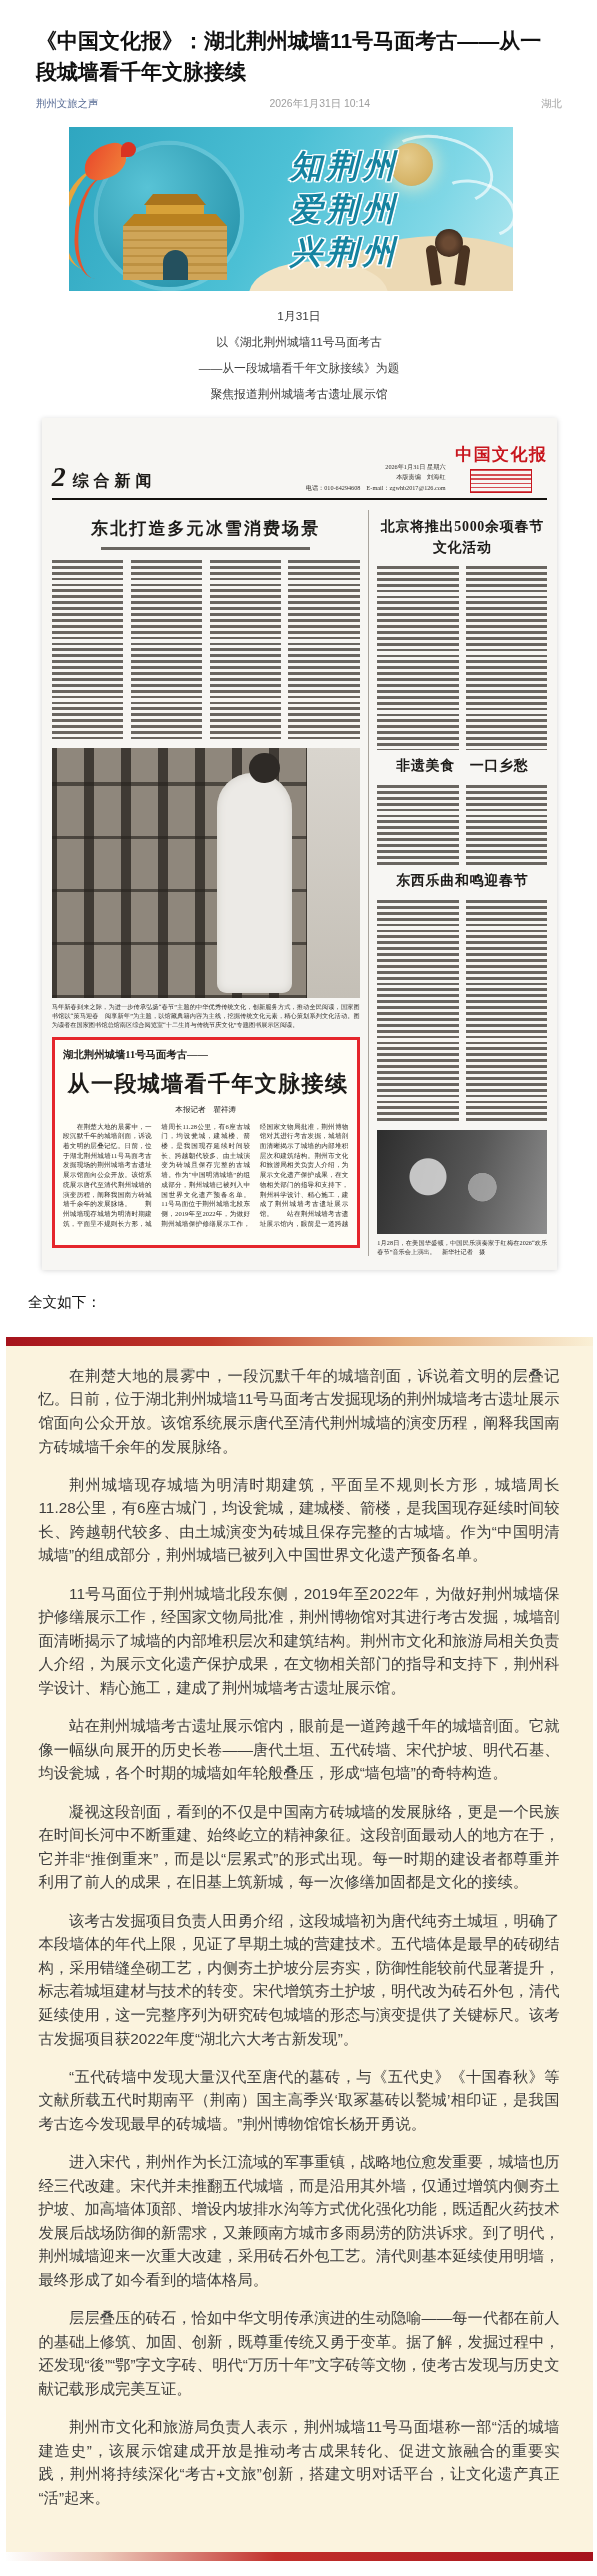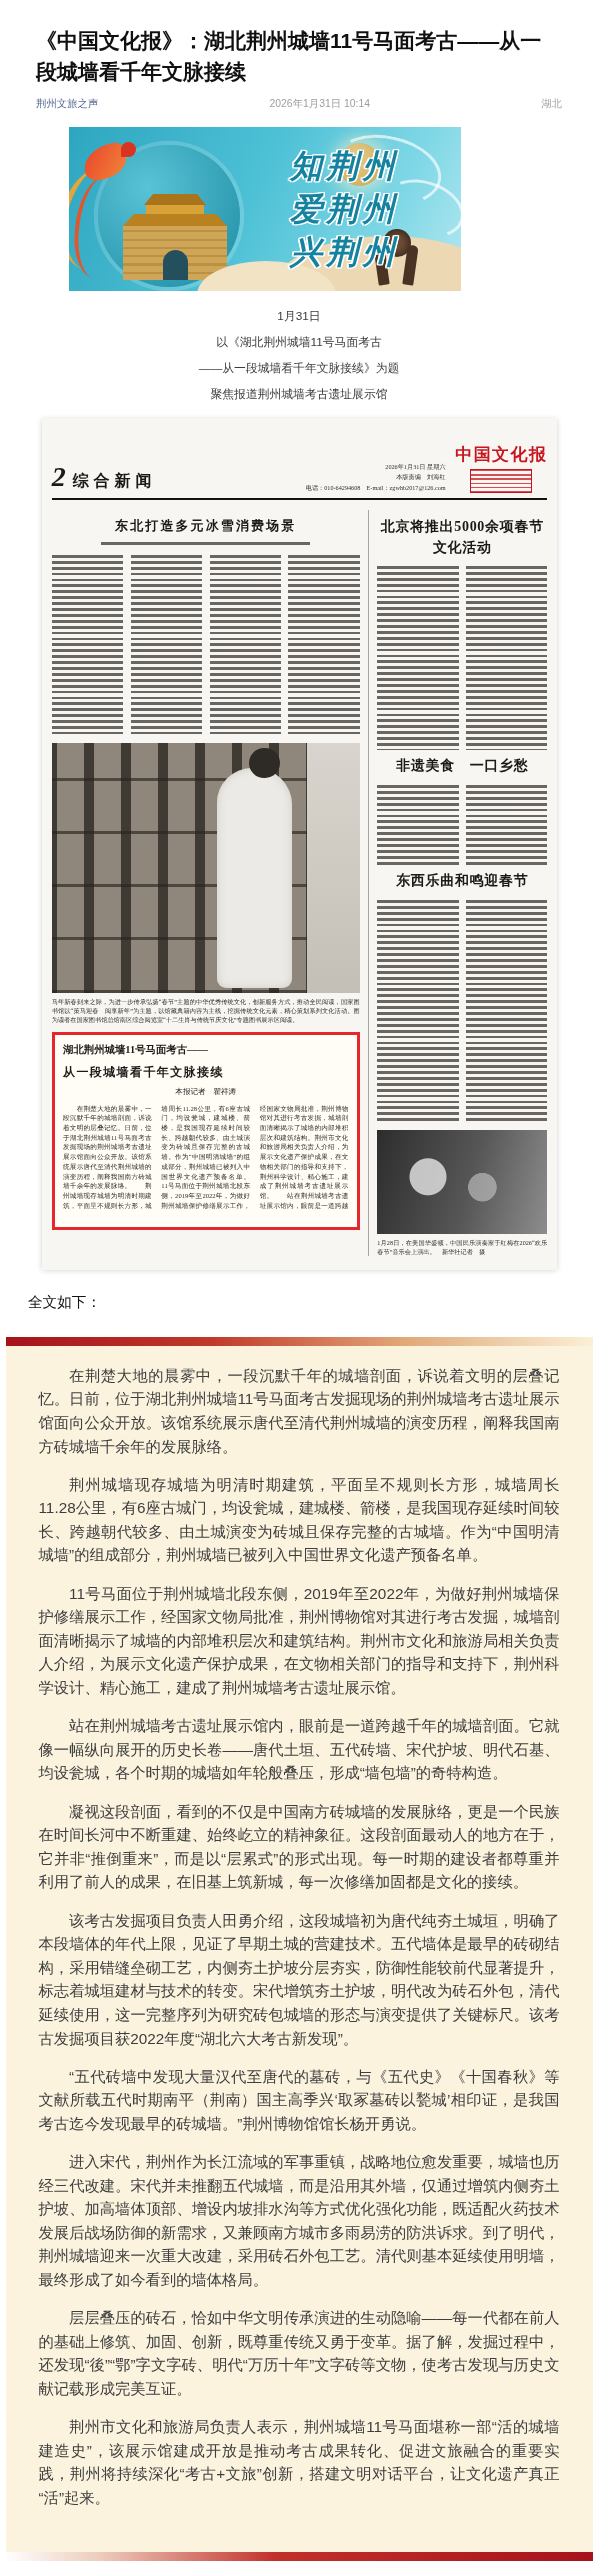--- a/index.html
+++ b/index.html
@@ -6,21 +6,21 @@
   body{width:598px;font-family:"Liberation Sans","DejaVu Sans",sans-serif;color:#222;}
   .serif{font-family:"Liberation Serif","DejaVu Serif",serif;}
 
   
   .page-title{margin:25px 36px 0;font-size:21px;line-height:31px;font-weight:700;color:#101010;}
   .meta-row{margin:10.4px 36px 0;font-size:10.4px;display:flex;gap:8.3px;align-items:center;justify-content:space-between;}
   .meta-account{color:#576b95;}
   .meta-gray{color:#9e9e9e;}
 
   
-  .banner{position:relative;margin:15.3px 0 0 69px;width:392px;height:164px;overflow:hidden;
+  .banner{position:relative;margin:15.3px 0 0 69px;width:444px;height:164px;overflow:hidden;
     background:linear-gradient(115deg,#2fa6c0 0%,#4cc0d5 45%,#7fd7e6 78%,#b3e8f0 100%);}
   .b-circle{position:absolute;left:29px;top:18px;width:142px;height:142px;border-radius:50%;
     background:radial-gradient(circle at 35% 30%,#58c3d6,#2a96ad 80%);box-shadow:0 0 0 4.2px rgba(255,255,255,.18);}
   .b-pav{position:absolute;left:54px;top:67px;width:104px;}
   .b-pav .roof2{width:44px;height:0;margin:0 auto;border-bottom:11px solid #a9741c;border-left:9.7px solid transparent;border-right:9.7px solid transparent;}
   .b-pav .mid{width:58px;height:9.7px;margin:0 auto;background:#d8a238;}
   .b-pav .roof1{width:82px;height:0;margin:0 auto;border-bottom:12.5px solid #b9811f;border-left:11px solid transparent;border-right:11px solid transparent;}
   .b-pav .wall{width:104px;height:54px;margin:0 auto;position:relative;
     background:repeating-linear-gradient(0deg,#cfa558 0 6.2px,#bd9142 6.2px 8.3px);}
   .b-pav .arch{position:absolute;left:40px;bottom:0;width:25px;height:30.5px;background:#24505e;border-radius:12.5px 12.5px 0 0;}
@@ -59,21 +59,21 @@
   .np-secname{font-size:16px;font-weight:700;letter-spacing:4.9px;}
   .np-meta{font-size:6.2px;line-height:10.4px;text-align:right;color:#33302c;margin-left:auto;margin-right:9.7px;}
   .np-masthead{text-align:center;}
   .np-mast-title{color:#c8161e;font-size:17px;font-weight:700;letter-spacing:1.4px;white-space:nowrap;}
   .np-mast-box{border:0.7px solid #c8161e;width:60px;height:22px;margin:2.8px auto 0;
     background:repeating-linear-gradient(180deg,rgba(200,22,30,.75) 0 1.4px,transparent 1.4px 4.2px);}
   .np-rule{border-top:2.1px solid #14120f;margin:5.5px 9.7px 0;}
   .np-body{display:flex;padding:9.7px 9.7px 2.8px;}
   .np-left{width:308px;padding-right:8.3px;}
   .np-right{flex:1;border-left:0.7px solid #a9a49d;padding-left:8.3px;}
-  .np-h-big{margin:7px 0 7px;font-size:13px;font-weight:700;letter-spacing:2.1px;text-align:center;}
+  .np-h-big{margin:7px 0 7px;font-size:17px;font-weight:700;letter-spacing:2.1px;text-align:center;}
   .np-h-right{margin:5.5px 1.4px 8.3px;font-size:14px;line-height:21px;font-weight:700;letter-spacing:0.7px;text-align:center;}
   .greek{background:repeating-linear-gradient(180deg,rgba(66,61,55,.78) 0 2.8px,transparent 2.8px 5.9px);}
   .np-sub{height:6.2px;width:68%;margin:0 auto 2.8px;}
   .np-cols{display:flex;gap:7.6px;margin-top:7px;}
   .np-cols .greek-col{flex:1;}
   .cols-left{height:179px;}
   .cols-r1{height:184px;}
   .cols-r2{height:80px;}
   .cols-r3{height:222px;}
   .np-photo{position:relative;margin-top:8.3px;overflow:hidden;}
@@ -85,21 +85,21 @@
   .lib-panel{position:absolute;right:0;top:0;width:17%;height:100%;background:linear-gradient(180deg,#d9d5ce,#c4bfb6);}
   .photo-concert{height:104px;background:
     radial-gradient(circle at 30% 45%,rgba(230,230,230,.8) 0 18px,transparent 19px),
     radial-gradient(circle at 62% 55%,rgba(200,200,200,.6) 0 14px,transparent 14.6px),
     linear-gradient(105deg,#2d2d2d,#575757 55%,#8d8d8d);}
   .np-caption{margin-top:4.2px;font-size:6.2px;line-height:9px;text-align:justify;color:#2e2b28;overflow:hidden;}
   .cap-left{height:28px;}
   .cap-right{height:18px;}
   .np-redbox{margin-top:7px;border:3.5px solid #e5262c;background:#fffdf6;padding:8.3px 8.3px 7px;min-height:186px;box-sizing:border-box;}
   .np-kicker{font-size:10.4px;font-weight:700;}
-  .np-box-headline{margin:7px 0 5.5px;font-size:12px;font-weight:700;letter-spacing:1.4px;text-align:left;}
+  .np-box-headline{margin:7px 0 5.5px;font-size:22px;font-weight:700;letter-spacing:1.4px;text-align:right;}
   .np-byline{font-size:7.6px;text-align:center;color:#222;margin-bottom:7px;}
   .np-boxbody{columns:3;column-gap:9.7px;font-size:6.6px;line-height:9.7px;text-align:justify;color:#2e2b28;height:116px;overflow:hidden;}
 
   
   .fulltext-label{margin:23.6px 0 0 28px;font-size:14.6px;color:#141414;}
   .bar-top{margin:25px 5.5px 0;height:8.3px;
     background:linear-gradient(90deg,#a6131c 0%,#c0392a 35%,#e2a878 68%,#faf0d6 100%);}
   .article-box{margin:0 5.5px;background:#fbf3de;padding:18px 33px 26px;font-size:15.3px;line-height:23.6px;
     color:#3e3e3e;text-align:justify;}
   .article-box p{margin:0 0 14.6px;text-indent:2em;}

